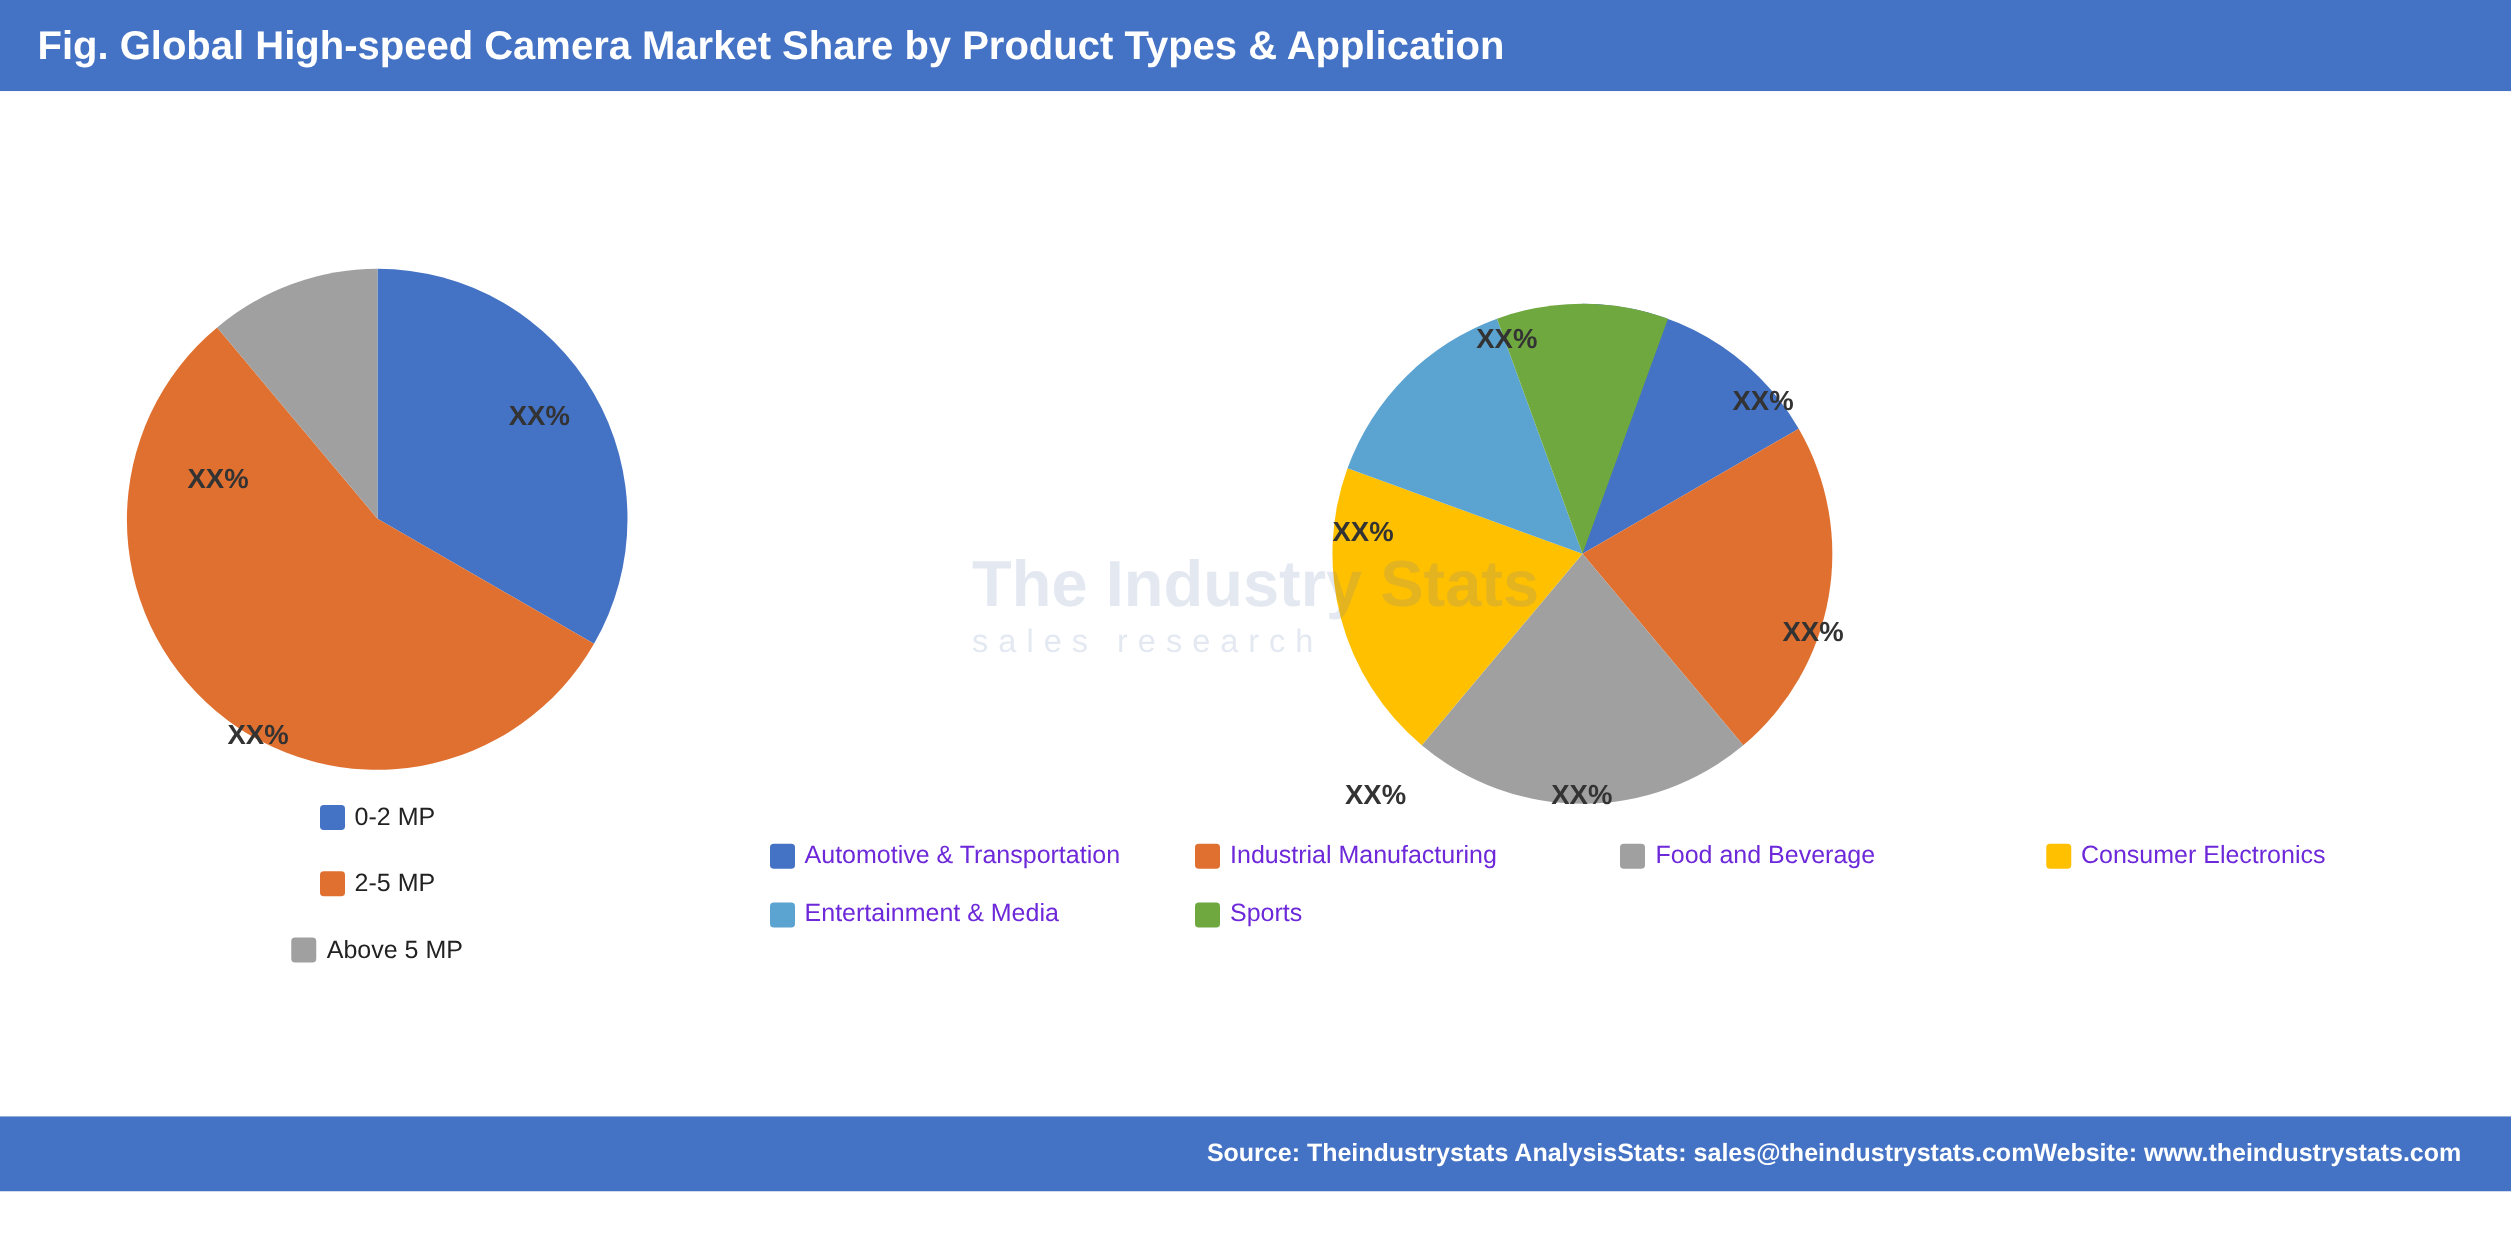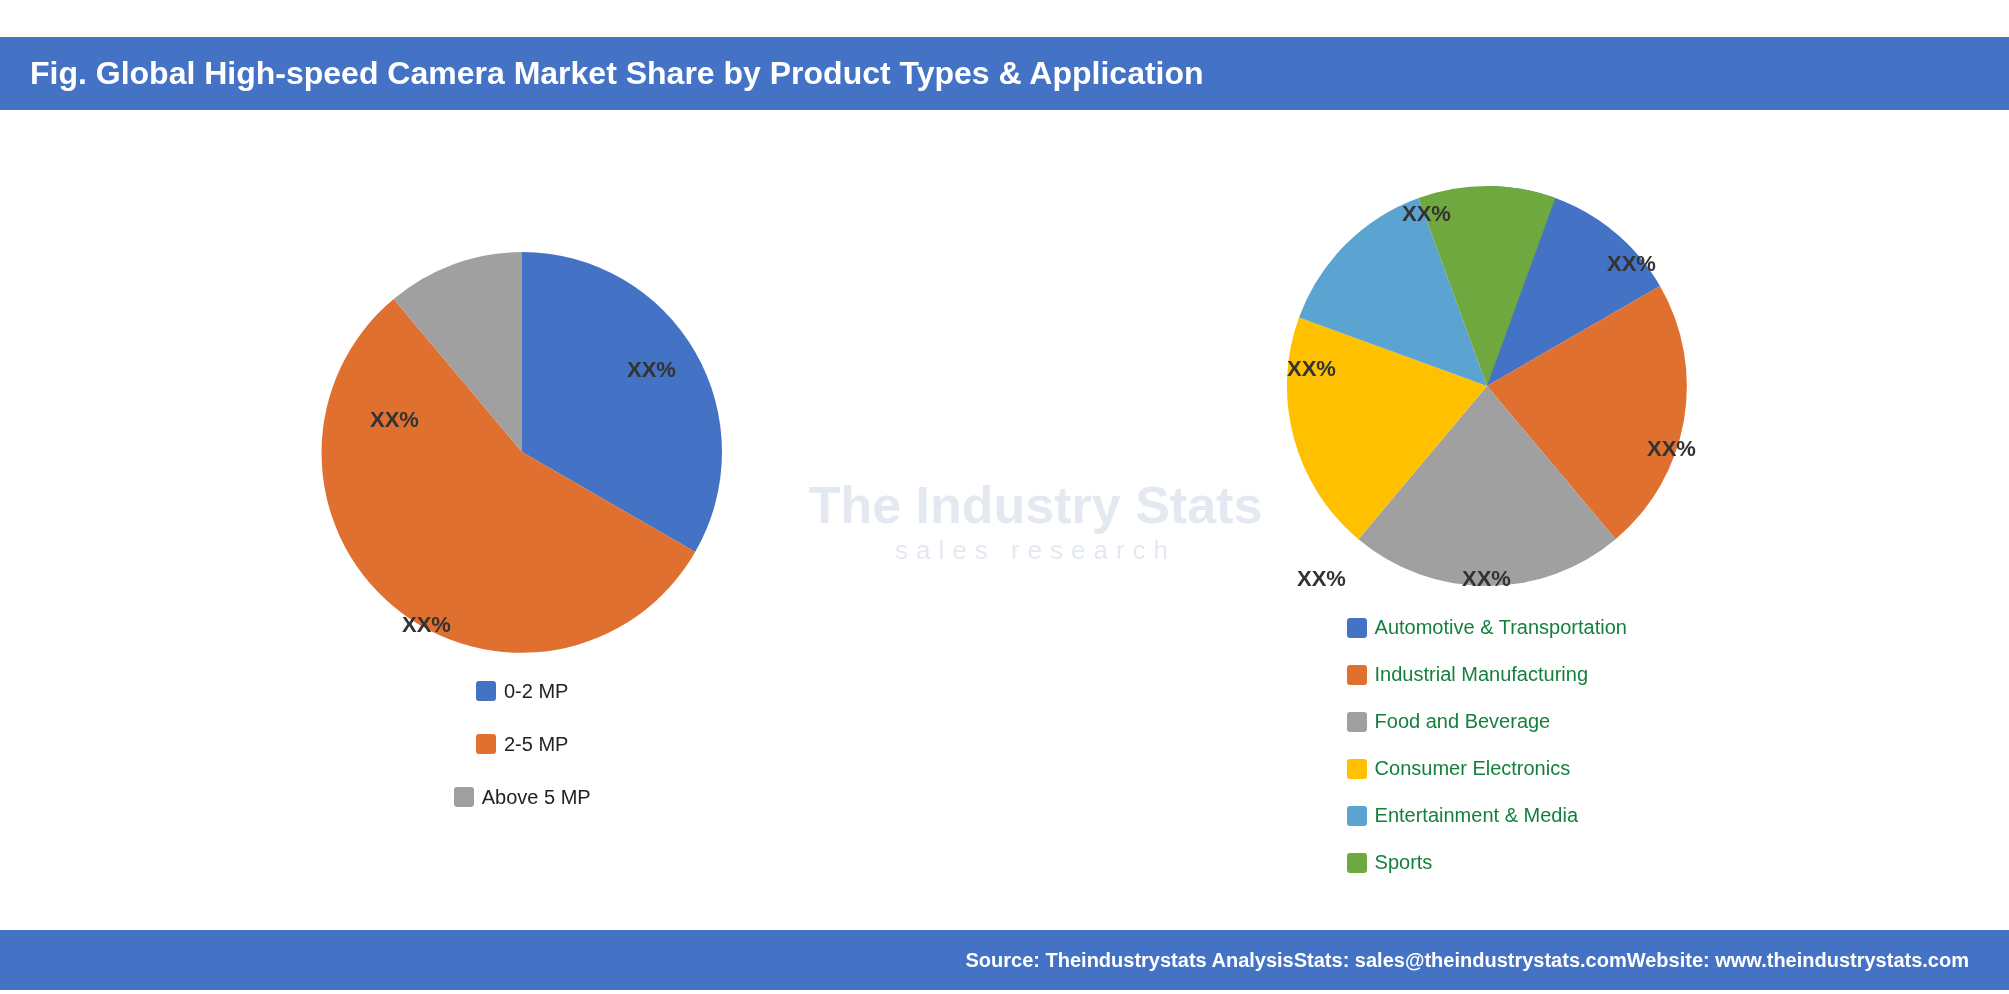--- a/index.html
+++ b/index.html
@@ -9,21 +9,20 @@
       background: #ffffff;
       font-family: Arial, sans-serif;
       overflow: hidden;
     }
 
     .header {
       background: #4472C4;
       padding: 18px 30px;
       display: flex;
       align-items: center;
-      margin-top: 37px;
     }
     .header-title {
       color: #ffffff;
       font-size: 32px;
       font-weight: bold;
     }
 
     .main-content {
       background: #ffffff;
       display: flex;
@@ -38,23 +37,21 @@
     .watermark {
       position: absolute;
       top: 50%;
       left: 50%;
       transform: translate(-50%, -50%);
       color: rgba(100, 130, 180, 0.18);
       font-size: 52px;
       font-weight: bold;
       white-space: nowrap;
       pointer-events: none;
-      text-align: center;
       z-index: 10;
-      margin-left: 31px;
     }
     .watermark-sub {
       font-size: 26px;
       font-weight: normal;
       letter-spacing: 8px;
     }
 
     .chart-container {
       display: flex;
       flex-direction: column;
@@ -108,24 +105,24 @@
 
     .right-chart-and-legend {
       display: flex;
       flex-direction: column;
       align-items: center;
     }
 
     .right-legend {
       margin-top: 20px;
       display: grid;
-      grid-template-columns: 1fr;
+      grid-template-columns: 1fr 1fr 1fr 1fr;
       gap: 24px 60px;
       font-size: 20px;
-      color: #15803d;
+      color: #6d28d9;
     }
 
     .right-legend-item {
       display: flex;
       align-items: center;
       gap: 8px;
     }
 
     .footer {
       background: #4472C4;

